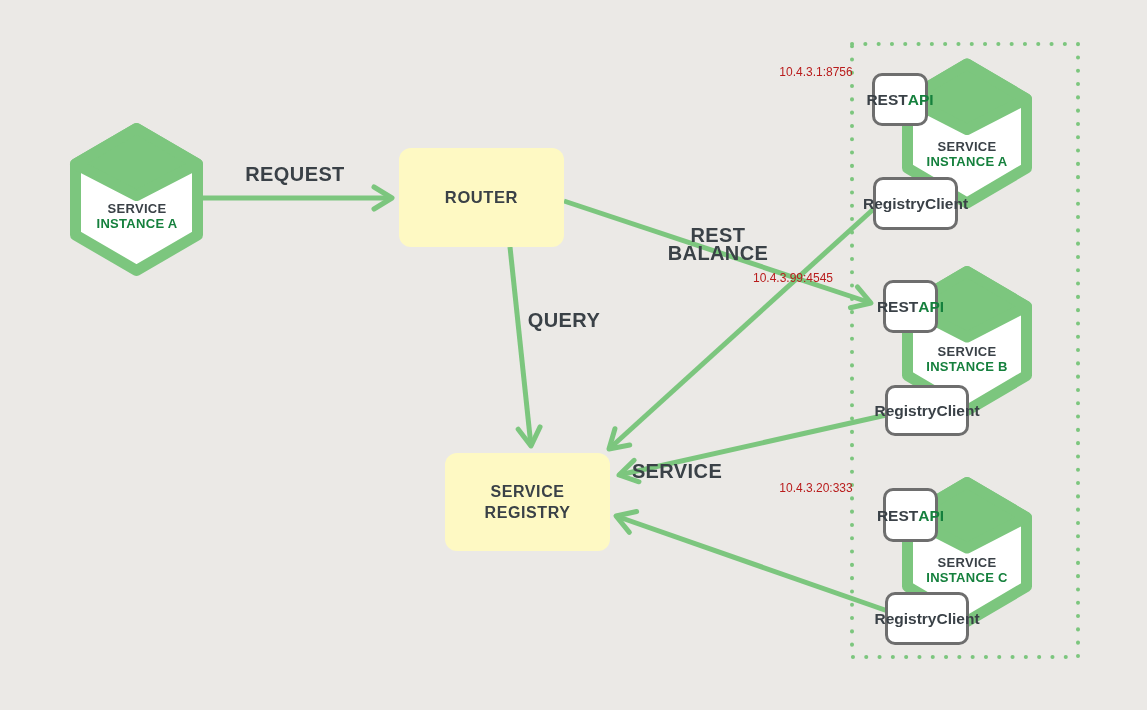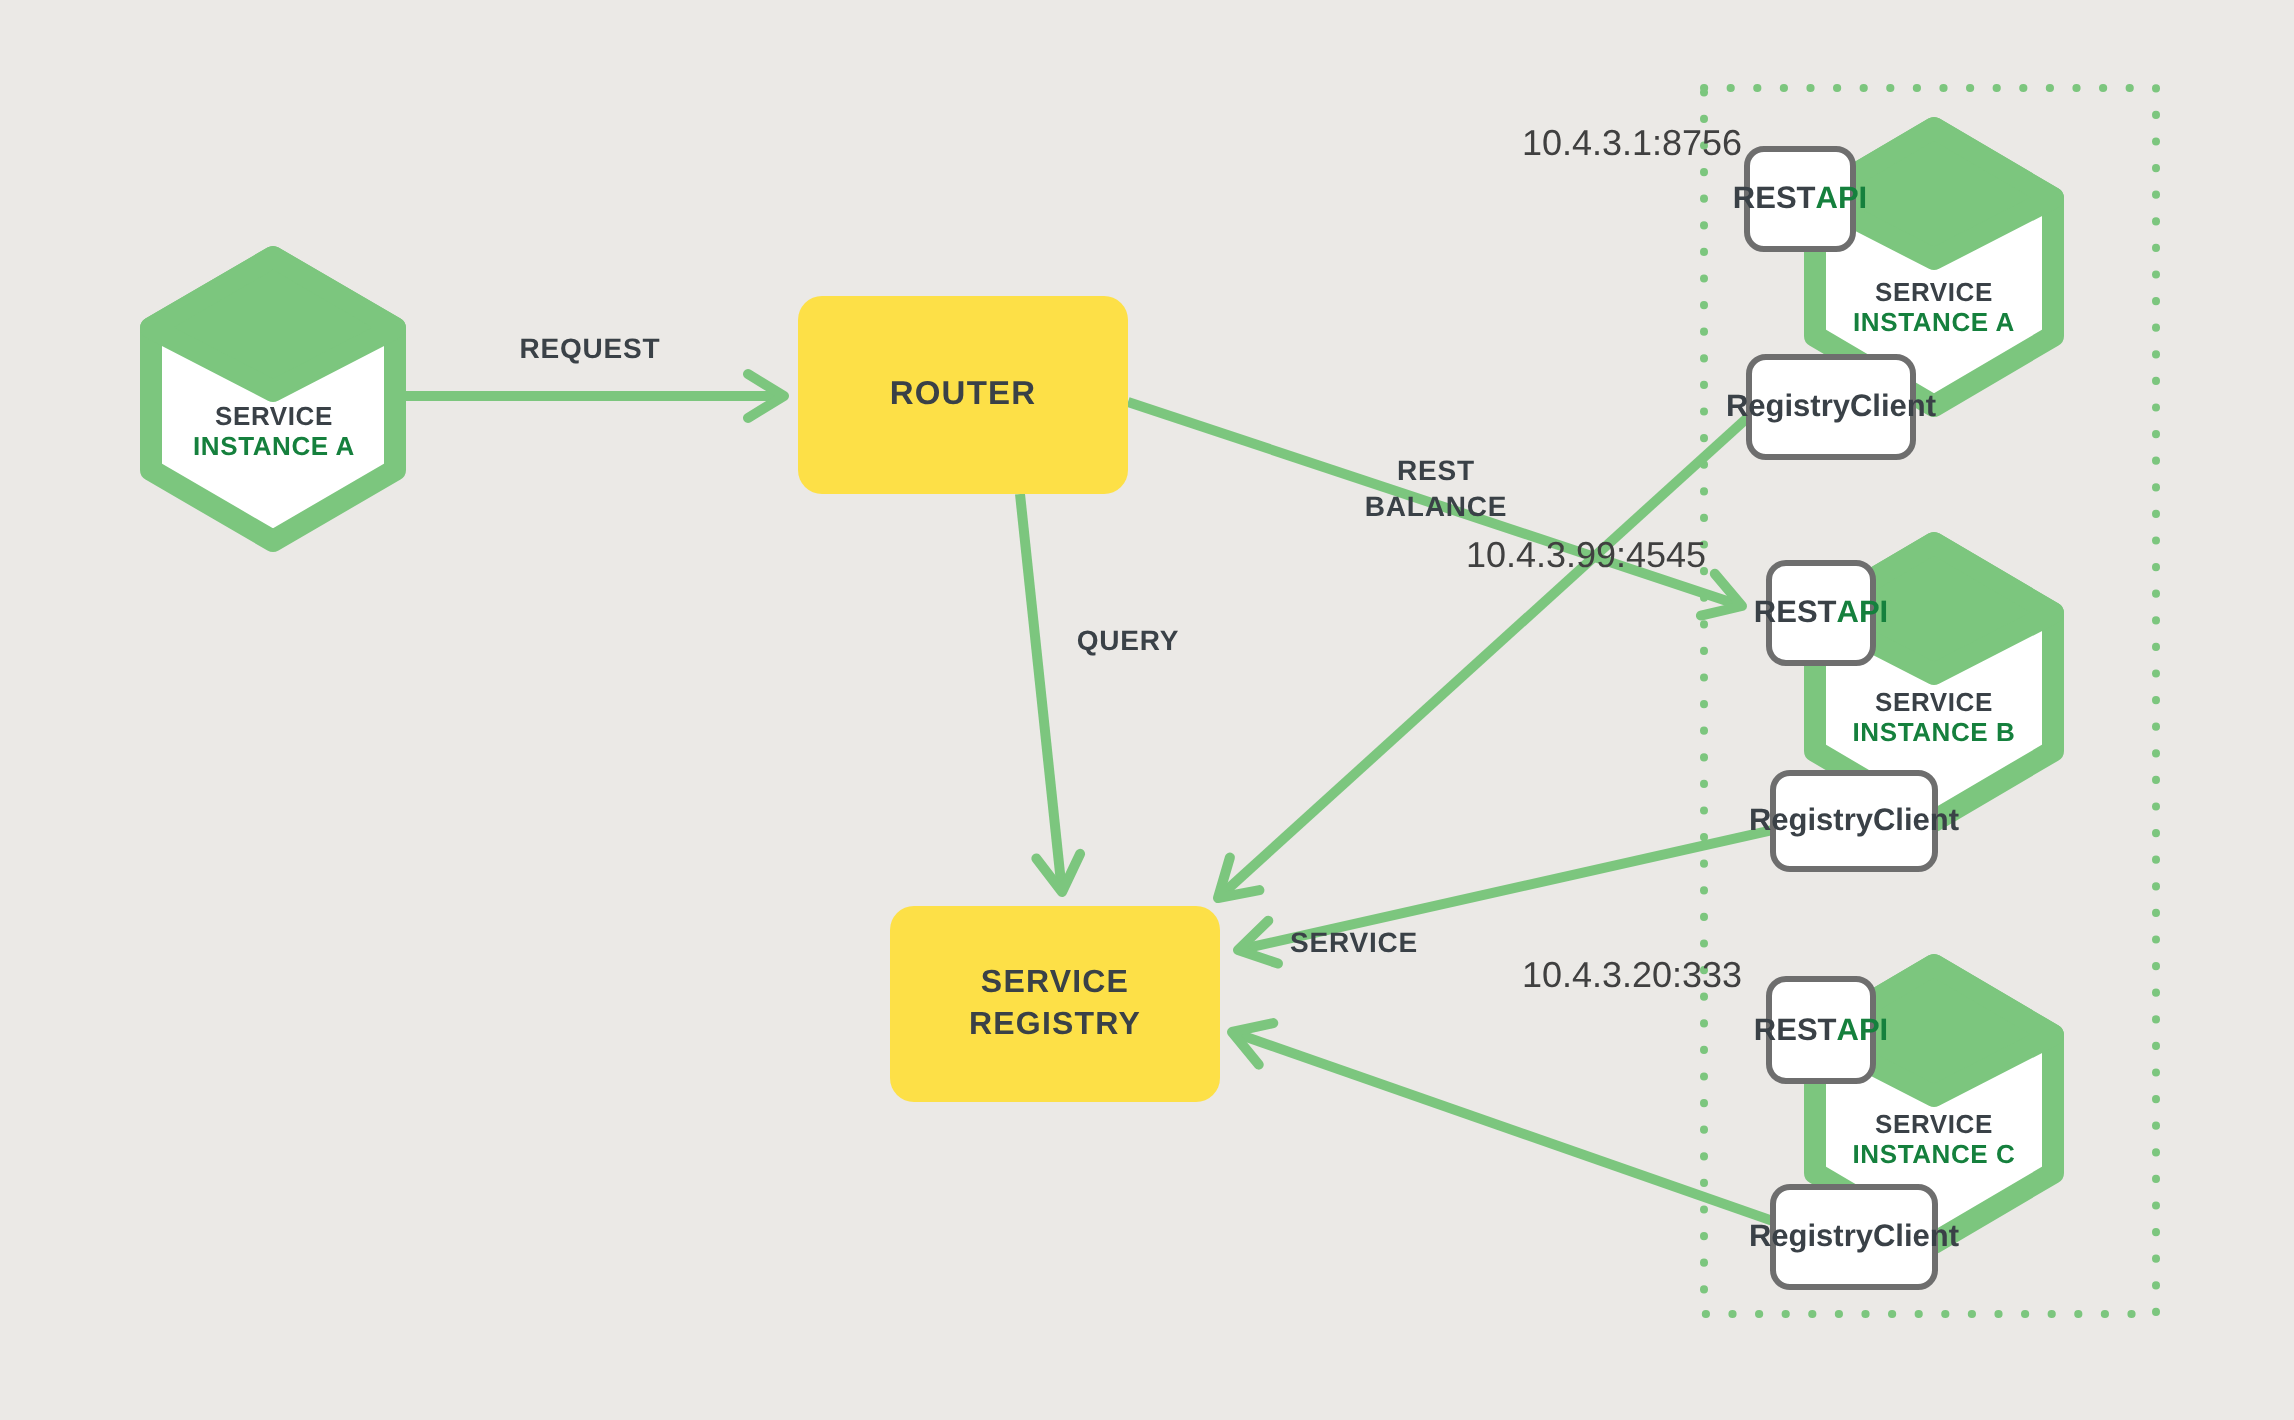--- a/index.html
+++ b/index.html
@@ -10,34 +10,34 @@
     height: 710px;
     background: #EBE9E6;
     overflow: hidden;
   }
   .stage svg.layer { position:absolute; left:0; top:0; }
   .abs { position: absolute; }
   .center { transform: translate(-50%,-50%); text-align:center; }
 
   .edge-label {
     font-weight: bold;
-    font-size: 14px;
+    font-size: 20px;
     color: #3A4147;
     letter-spacing: 0.4px;
     white-space: nowrap;
     line-height: 18px;
   }
   .ip-label {
     font-weight: normal;
-    font-size: 18px;
-    color: #404040;
+    font-size: 12px;
+    color: #b91c1c;
     white-space: nowrap;
   }
   .orange-box {
-    background: #fde047;
+    background: #fef9c3;
     border-radius: 12px;
     display: flex;
     flex-direction: column;
     align-items: center;
     justify-content: center;
     color: #3A4147;
     font-weight: bold;
     font-size: 16.5px;
     letter-spacing: 0.6px;
     line-height: 21px;

